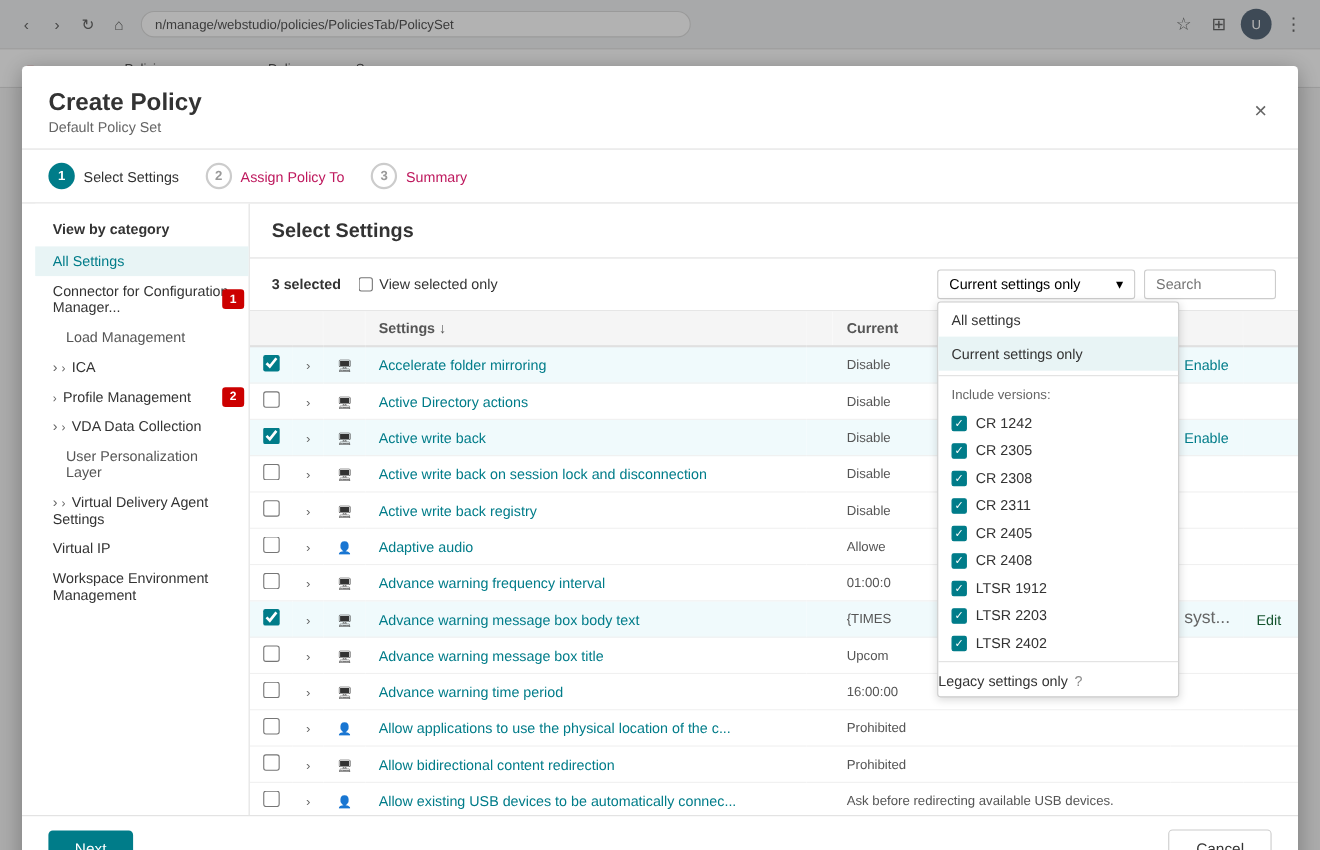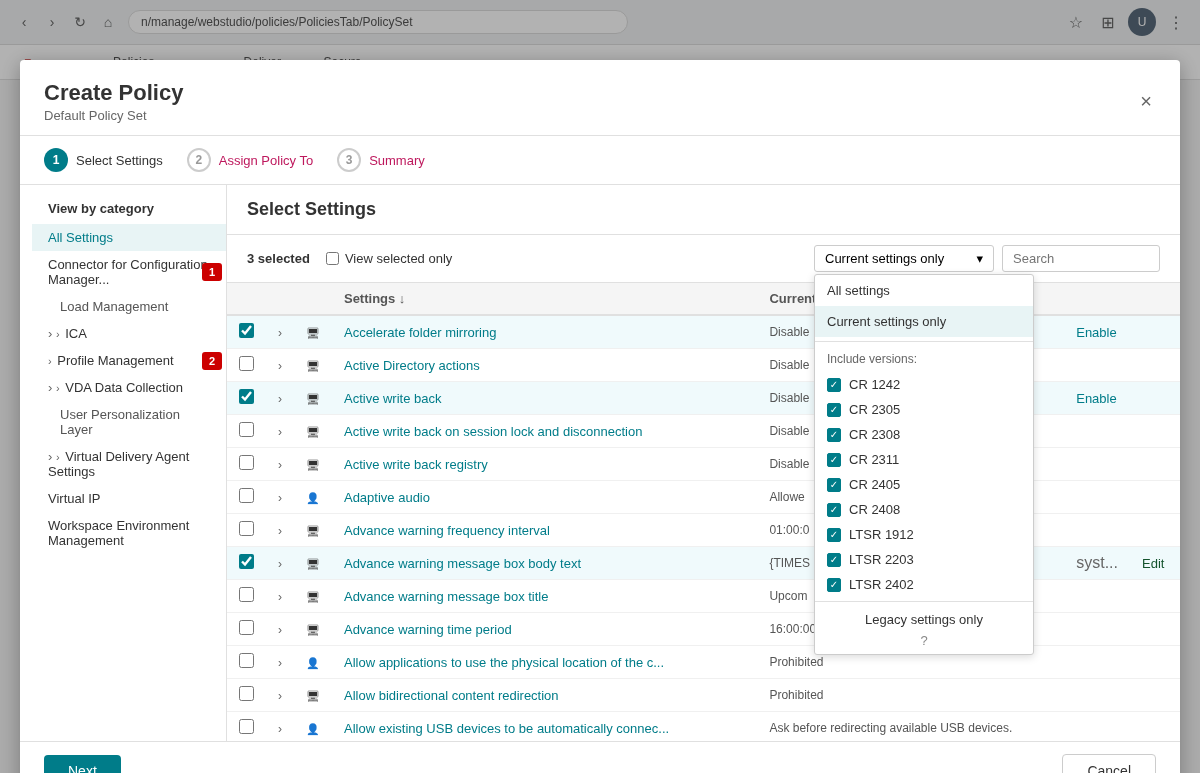--- a/index.html
+++ b/index.html
@@ -67,24 +67,24 @@
     .dropdown-wrapper { position: relative; }
     .dropdown-btn { border: 1px solid #ccc; background: white; border-radius: 3px; padding: 5px 10px; font-size: 13px; cursor: pointer; display: flex; align-items: center; gap: 6px; min-width: 180px; justify-content: space-between; }
     .dropdown-menu { position: absolute; top: calc(100% + 2px); left: 0; background: white; border: 1px solid #ccc; border-radius: 3px; box-shadow: 0 2px 8px rgba(0,0,0,0.15); z-index: 100; min-width: 220px; }
     .dropdown-menu-item { padding: 8px 12px; font-size: 13px; cursor: pointer; color: #333; }
     .dropdown-menu-item.selected-item { background: #e8f4f5; }
     .dropdown-divider { border-top: 1px solid #e0e0e0; margin: 4px 0; }
     .dropdown-section-label { padding: 6px 12px; font-size: 12px; color: #666; font-weight: 500; }
     .version-item { display: flex; align-items: center; gap: 8px; padding: 5px 12px; font-size: 13px; cursor: pointer; }
     .checkbox-icon { width: 14px; height: 14px; border: 1px solid #007c89; background: #007c89; border-radius: 2px; display: flex; align-items: center; justify-content: center; flex-shrink: 0; }
     .checkbox-icon::after { content: '✓'; color: white; font-size: 10px; }
-    .legacy-row { display: flex; align-items: center; gap: 6px; padding: 6px 0; font-size: 13px; color: #333; flex-direction: column; }
-
-    
-    .search-input { border: 1px solid #ccc; border-radius: 3px; padding: 5px 10px; font-size: 13px; width: 158px; }
+    .legacy-row { display: flex; align-items: center; gap: 6px; padding: 6px 0; font-size: 13px; color: #333; }
+
+    
+    .search-input { border: 1px solid #ccc; border-radius: 3px; padding: 5px 10px; font-size: 13px; width: 120px; }
 
     
     .table-wrapper { flex: 1; overflow-y: auto; }
     table { width: 100%; border-collapse: collapse; }
     thead th { background: #f5f5f5; padding: 8px 12px; text-align: left; font-size: 13px; font-weight: 600; color: #555; border-bottom: 2px solid #e0e0e0; position: sticky; top: 0; }
     tbody tr { border-bottom: 1px solid #f0f0f0; }
     td { padding: 7px 12px; font-size: 13px; color: #333; vertical-align: middle; }
     .td-checkbox { width: 36px; }
     .td-expand { width: 20px; }
     .td-icon { width: 20px; }

